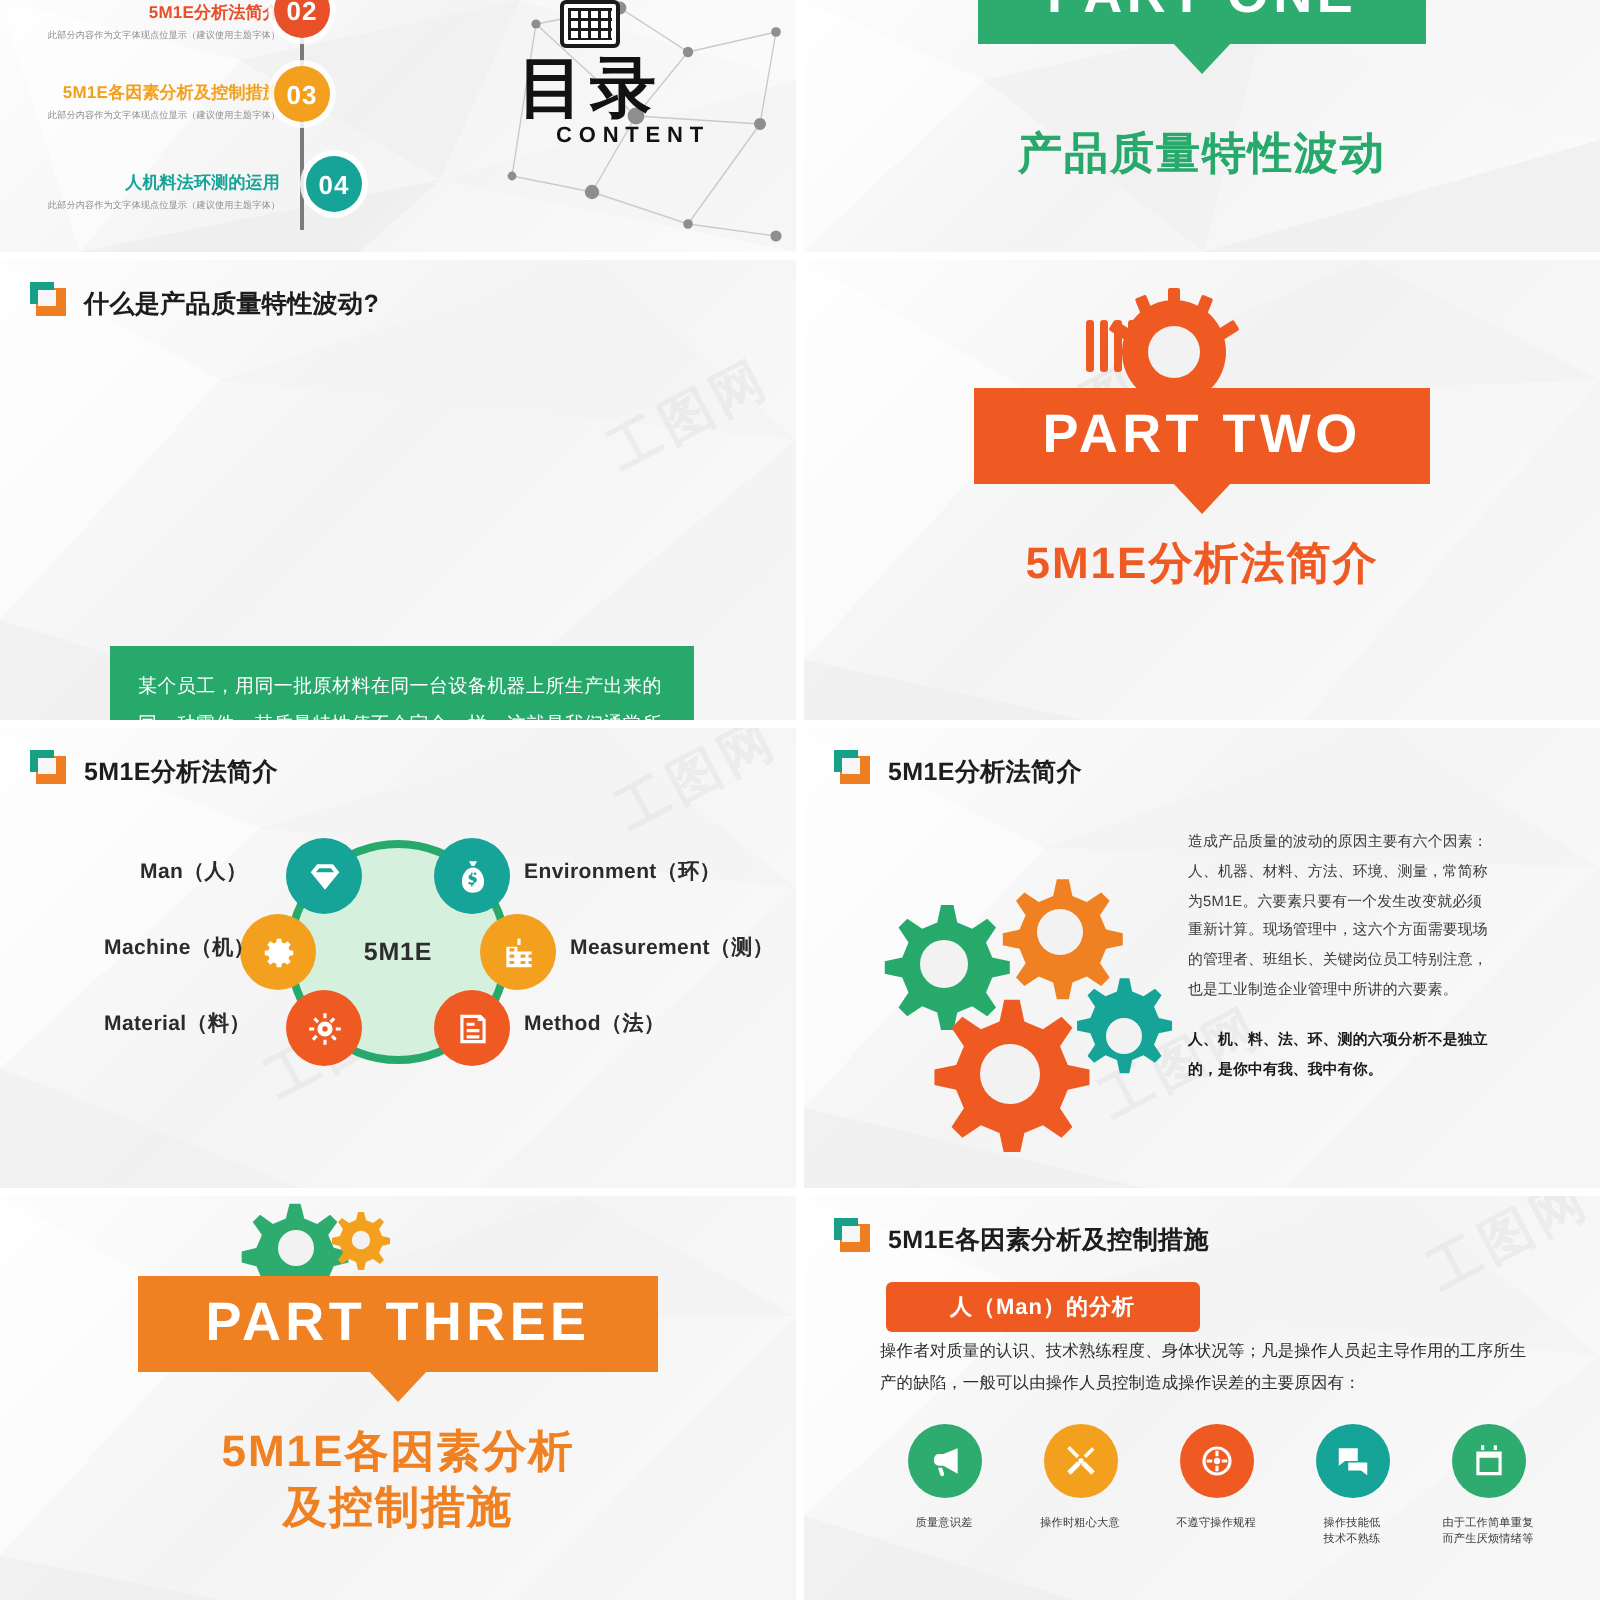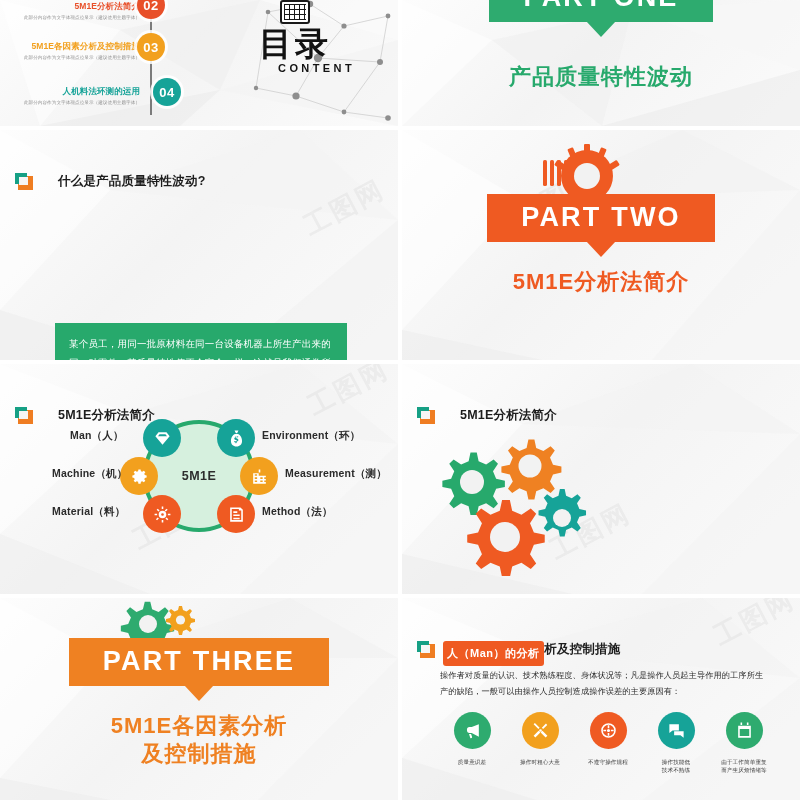--- a/index.html
+++ b/index.html
@@ -24,22 +24,22 @@
     background:
       linear-gradient(135deg, rgba(255,255,255,0.85) 0%, rgba(245,245,245,0.6) 45%, rgba(252,252,252,0.9) 100%),
       #f2f2f2;
   }
   
   .poly { position: absolute; inset: 0; pointer-events: none; }
   .poly svg { width: 100%; height: 100%; display: block; }
 
   
   .sec-title {
-    position: absolute; display: flex; align-items: flex-end; gap: 25px;
-    left: 18px; top: 14px; margin-top: 29px;
+    position: absolute; display: flex; align-items: flex-start; gap: 9px;
+    left: 18px; top: 14px;
   }
   .sec-mark {
     width: 15px; height: 14px; flex: none;
     background: #ef7d22;
     position: relative;
   }
   .sec-mark::before {
     content: ""; position: absolute; left: -3px; top: -3px;
     width: 12px; height: 11px; background: #16a085;
   }
@@ -149,21 +149,21 @@
   .para {
     position: absolute; left: 192px; top: 50px; width: 152px;
     font-size: 7.4px; line-height: 2.0; color: #3a3a3a; letter-spacing: .1px;
   }
   .para .bold { font-weight: bold; color: #1b1b1b; display: block; margin-top: 10px; }
 
   
   .tag-man {
     position: absolute; left: 41px; top: 43px;
     background: #ef5a22; color: #ffffff; border-radius: 3px;
-    padding: 5px 4px; font-size: 11px; font-weight: bold; letter-spacing: .5px;
+    padding: 5px 32px; font-size: 11px; font-weight: bold; letter-spacing: .5px;
   }
   .man-para {
     position: absolute; left: 38px; top: 70px; width: 330px;
     font-size: 8.2px; line-height: 2.0; color: #2c2c2c; letter-spacing: .1px;
   }
   .icon-row { position: absolute; left: 36px; top: 114px; width: 340px; display: flex; }
   .icon-cell { width: 68px; display: flex; flex-direction: column; align-items: center; }
   .icon-circle {
     width: 37px; height: 37px; border-radius: 50%;
     display: flex; align-items: center; justify-content: center;
@@ -424,20 +424,24 @@
         <path d="M42 18 l5 0 1.5 7 6 2.5 6-4 3.5 3.5 -4 6 2.5 6 7 1.5 0 5 -7 1.5 -2.5 6 4 6 -3.5 3.5 -6-4 -6 2.5 -1.5 7 -5 0 -1.5-7 -6-2.5 -6 4 -3.5-3.5 4-6 -2.5-6 -7-1.5 0-5 7-1.5 2.5-6 -4-6 3.5-3.5 6 4 6-2.5z" transform="translate(5,46) scale(1.55)"></path>
       </g>
       <circle cx="73" cy="111" r="15" fill="#f2f2f2"></circle>
 
       <g fill="#16a398">
         <path d="M42 18 l5 0 1.5 7 6 2.5 6-4 3.5 3.5 -4 6 2.5 6 7 1.5 0 5 -7 1.5 -2.5 6 4 6 -3.5 3.5 -6-4 -6 2.5 -1.5 7 -5 0 -1.5-7 -6-2.5 -6 4 -3.5-3.5 4-6 -2.5-6 -7-1.5 0-5 7-1.5 2.5-6 -4-6 3.5-3.5 6 4 6-2.5z" transform="translate(88,46) scale(0.95)"></path>
       </g>
       <circle cx="130" cy="92" r="9" fill="#f2f2f2"></circle>
     </svg>
 
+    <div class="para">
+      <span>造成产品质量的波动的原因主要有六个因素：人、机器、材料、方法、环境、测量，常简称为5M1E。六要素只要有一个发生改变就必须重新计算。现场管理中，这六个方面需要现场的管理者、班组长、关键岗位员工特别注意，也是工业制造企业管理中所讲的六要素。</span>
+      <span class="bold">人、机、料、法、环、测的六项分析不是独立的，是你中有我、我中有你。</span>
+    </div>
   </div>
 
   <div class="panel">
     <div class="poly">
       <svg viewBox="0 0 398 210" preserveAspectRatio="none">
         <polygon points="0,0 110,60 0,180" fill="#ffffff" opacity=".5"></polygon>
         <polygon points="110,60 290,0 398,60" fill="#f1f1f1" opacity=".55"></polygon>
         <polygon points="0,180 150,210 0,210" fill="#ebebeb" opacity=".5"></polygon>
         <polygon points="398,60 398,210 250,210" fill="#f4f4f4" opacity=".6"></polygon>
       </svg>

